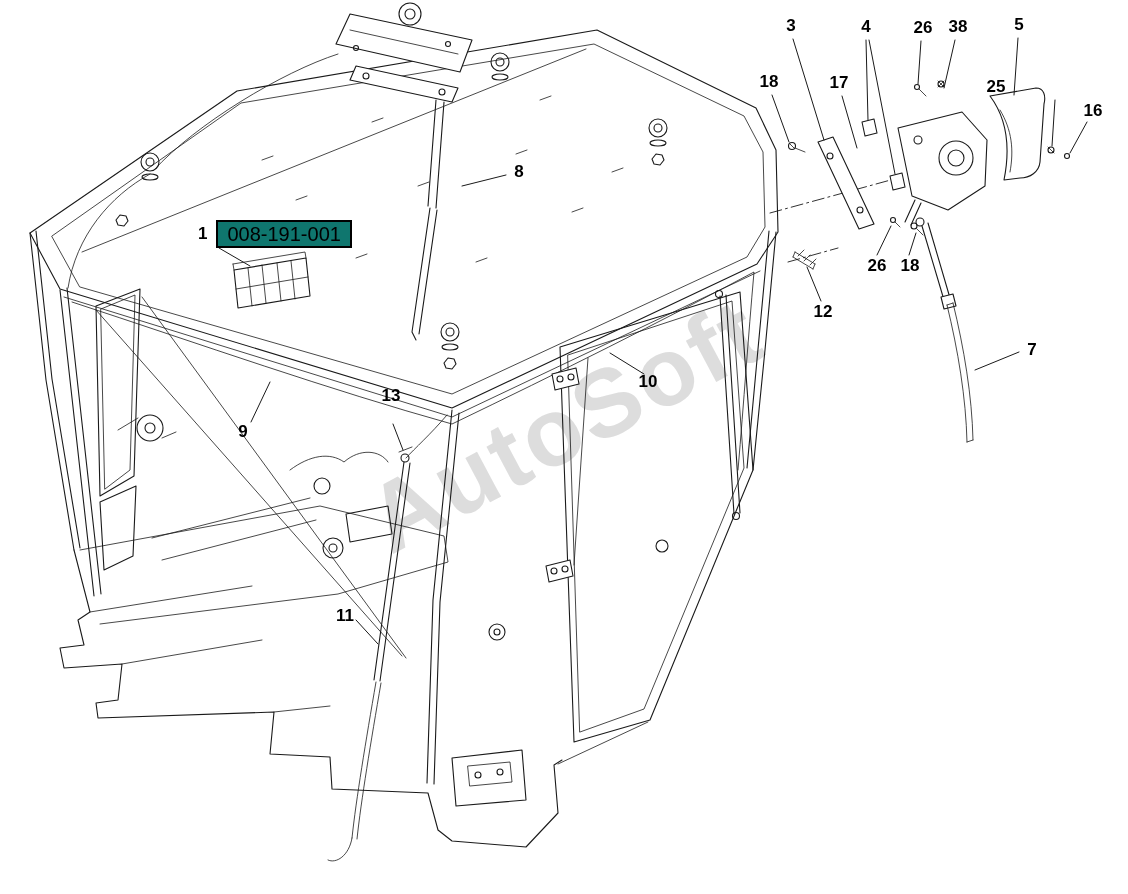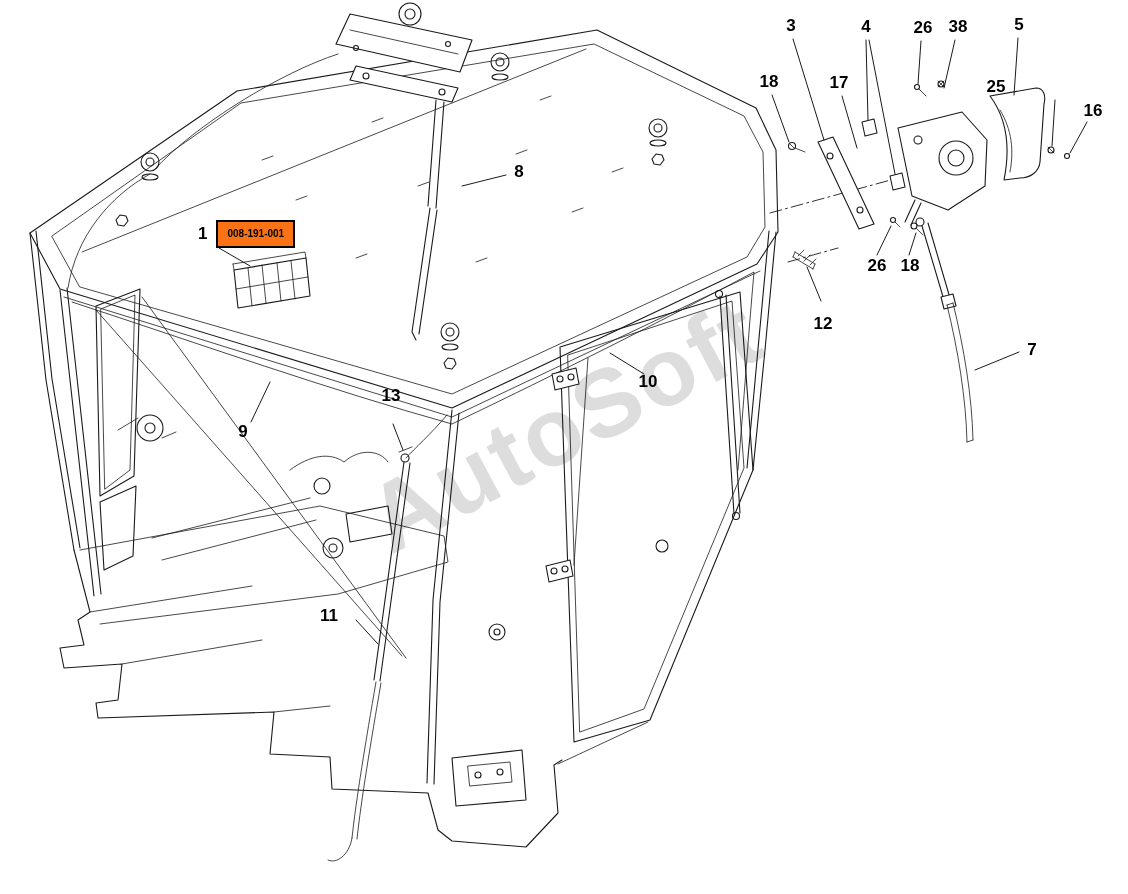--- a/index.html
+++ b/index.html
@@ -28,22 +28,22 @@
   .callout {
     position:absolute; transform:translate(-50%,-50%);
     font-size:17px; font-weight:bold; color:#000;
     z-index:3; white-space:nowrap;
   }
   .part-label {
     position:absolute; left:198px; top:220px;
     display:flex; align-items:center; gap:9px; z-index:3;
   }
   .pl-num { font-size:17px; font-weight:bold; }
-  .pl-box { border:2px solid #000; background:#f97316; padding:2px 9px;
-            font-size:10px; font-weight:bold; line-height:20px; }
+  .pl-box { border:2px solid #000; background:#0f766e; padding:2px 9px;
+            font-size:20px; font-weight:normal; line-height:20px; }
 </style>
 </head>
 <body>
 
 <div class="stage">
 
   <div class="watermark">AutoSoft</div>
 
   <svg class="drawing" width="1128" height="894" viewBox="0 0 1128 894">
 
@@ -227,25 +227,25 @@
   <div class="callout" style="left:923px;top:28px">26</div>
   <div class="callout" style="left:958px;top:27px">38</div>
   <div class="callout" style="left:1019px;top:25px">5</div>
   <div class="callout" style="left:769px;top:82px">18</div>
   <div class="callout" style="left:839px;top:83px">17</div>
   <div class="callout" style="left:996px;top:87px">25</div>
   <div class="callout" style="left:1093px;top:111px">16</div>
   <div class="callout" style="left:519px;top:172px">8</div>
   <div class="callout" style="left:877px;top:266px">26</div>
   <div class="callout" style="left:910px;top:266px">18</div>
-  <div class="callout" style="left:823px;top:324px">12</div>
+  <div class="callout" style="left:823px;top:312px">12</div>
   <div class="callout" style="left:1032px;top:350px">7</div>
   <div class="callout" style="left:648px;top:382px">10</div>
   <div class="callout" style="left:391px;top:396px">13</div>
   <div class="callout" style="left:243px;top:432px">9</div>
-  <div class="callout" style="left:329px;top:616px">11</div>
+  <div class="callout" style="left:345px;top:616px">11</div>
 
   <div class="part-label">
     <span class="pl-num">1</span>
     <span class="pl-box">008-191-001</span>
   </div>
 
 </div>
 
 </body></html>

